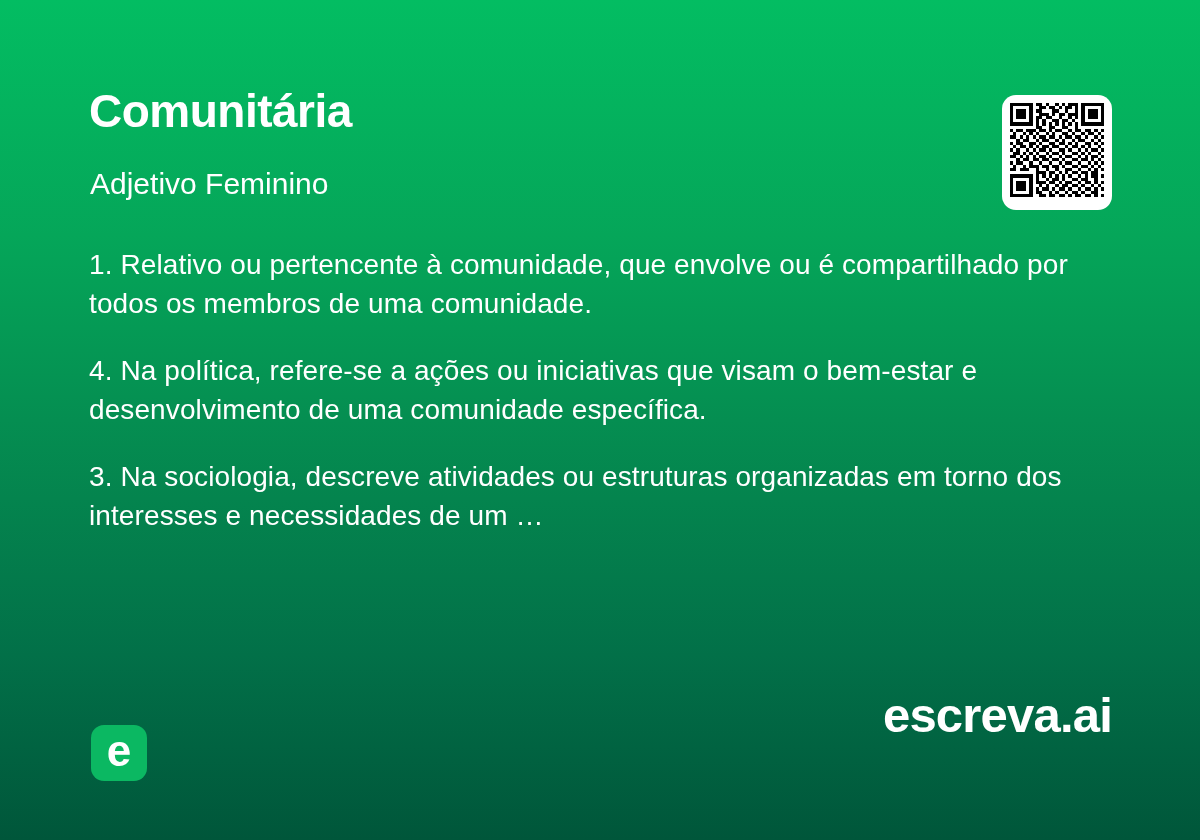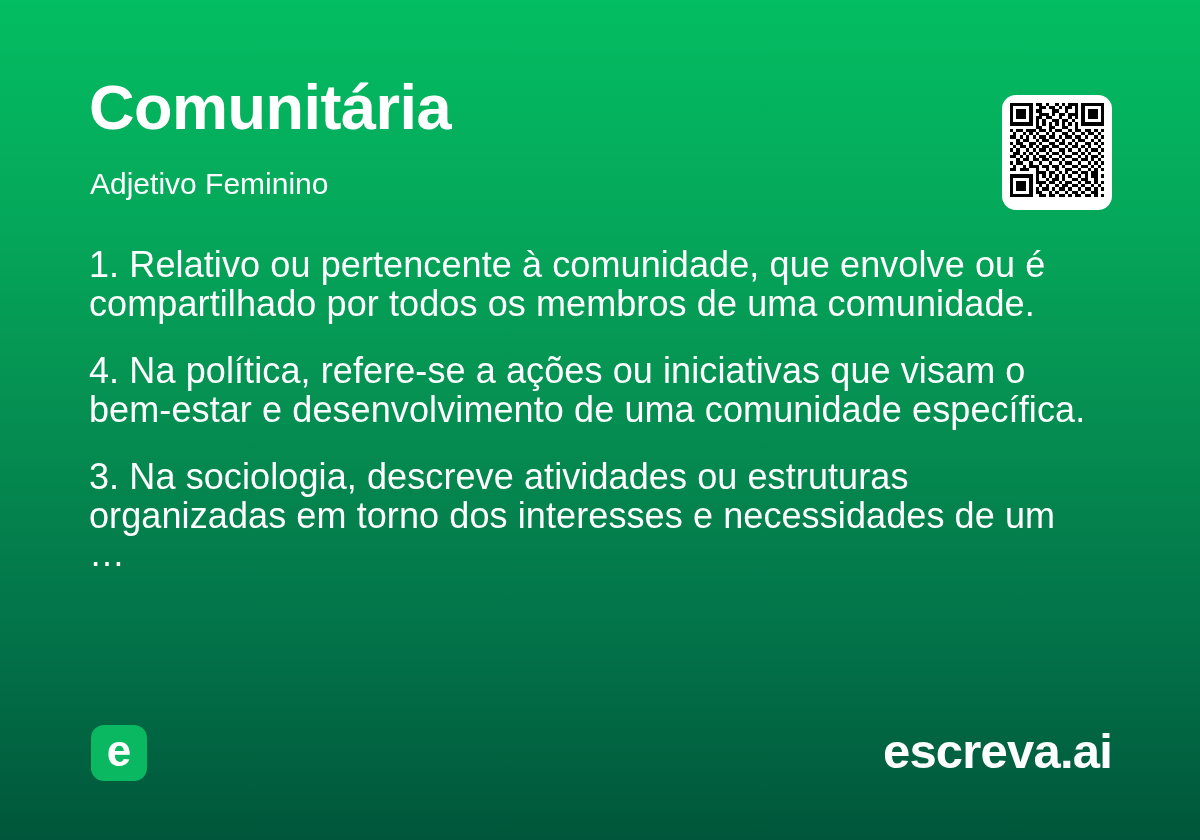--- a/index.html
+++ b/index.html
@@ -15,22 +15,22 @@
     width: 1200px;
     height: 840px;
     overflow: hidden;
     background: linear-gradient(to bottom, #03BD62 0%, #05A659 28%, #058E51 50%, #027048 78%, #00563A 100%);
   }
 
   
   #word-title {
     position: absolute;
     left: 89px;
-    top: 76px;
-    font-size: 63px;
+    top: 88px;
+    font-size: 46px;
     font-weight: bold;
     color: #ffffff;
     letter-spacing: -0.5px;
     line-height: 1;
     white-space: nowrap;
   }
   #word-class {
     position: absolute;
     left: 90px;
     top: 166px;
@@ -60,21 +60,21 @@
   }
 
   
   #definitions {
     position: absolute;
     left: 89px;
     top: 246px;
     width: 1010px;
   }
   .definition {
-    font-size: 36px;
+    font-size: 28px;
     font-weight: 400;
     color: #ffffff;
     line-height: 38.5px;
     margin: 0 0 29px 0;
     letter-spacing: 0.1px;
   }
   .definition:last-child { margin-bottom: 16px; }
 
   
   #logo-mark {
@@ -92,21 +92,21 @@
   #logo-letter {
     font-size: 44px;
     font-weight: bold;
     color: #ffffff;
     line-height: 1;
     margin-top: -4px;
   }
   #brand-wordmark {
     position: absolute;
     right: 88px;
-    top: 722px;
+    top: 686px;
     font-size: 49px;
     font-weight: bold;
     color: #ffffff;
     letter-spacing: -0.8px;
     line-height: 1.2;
     white-space: nowrap;
   }
 </style>
 </head>
 <body>

